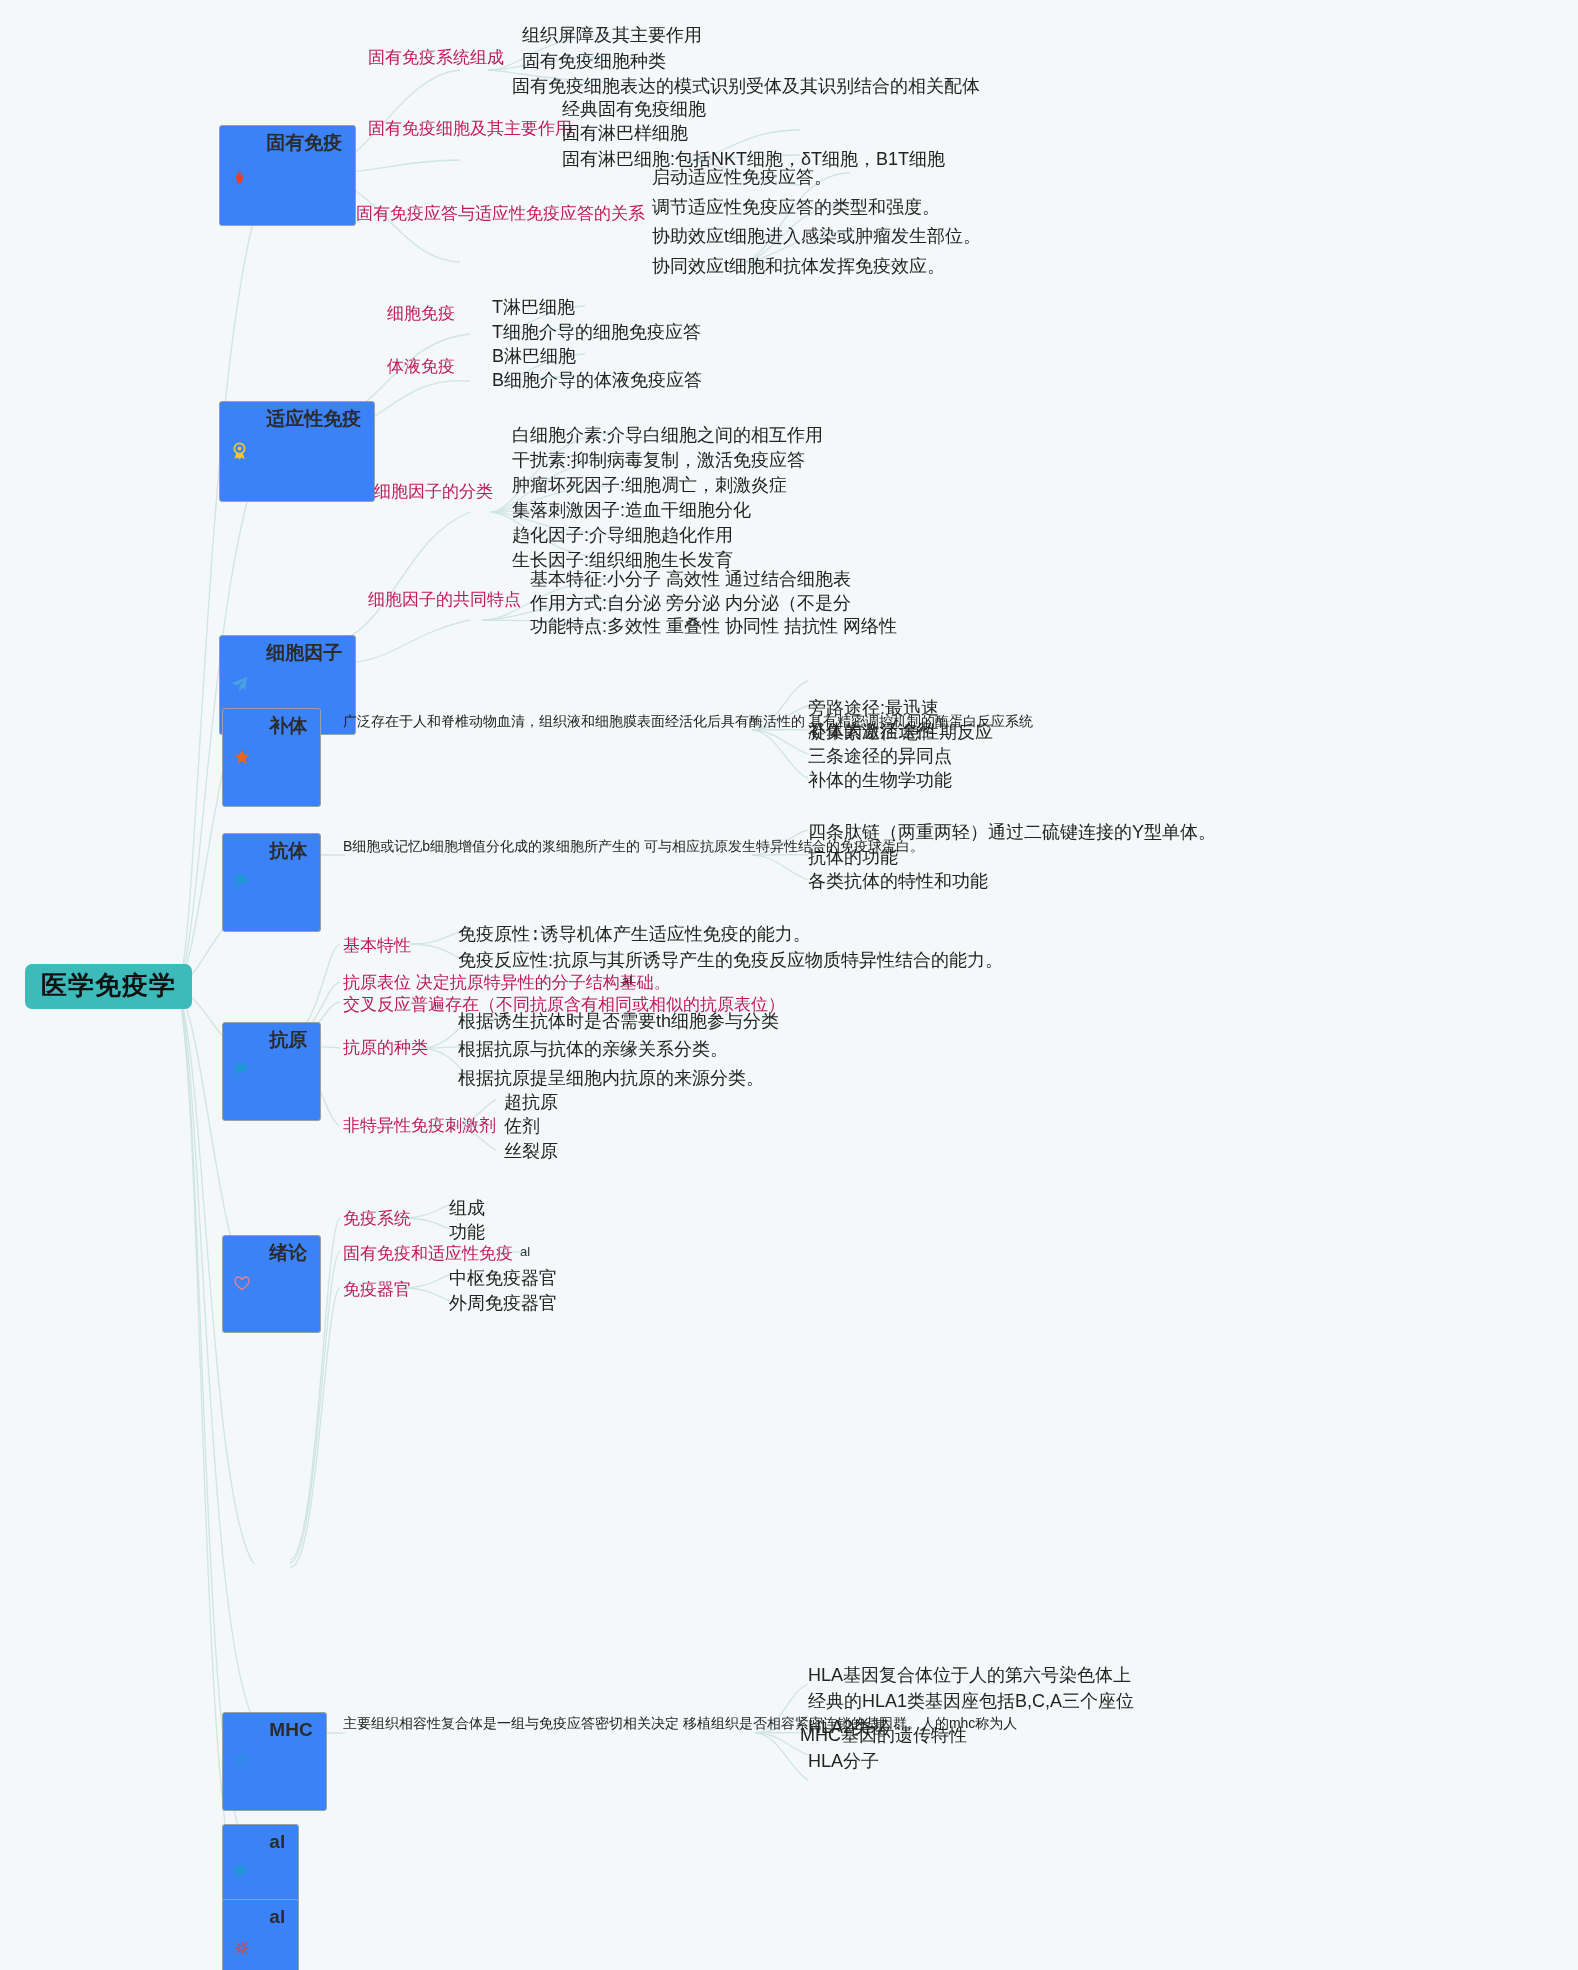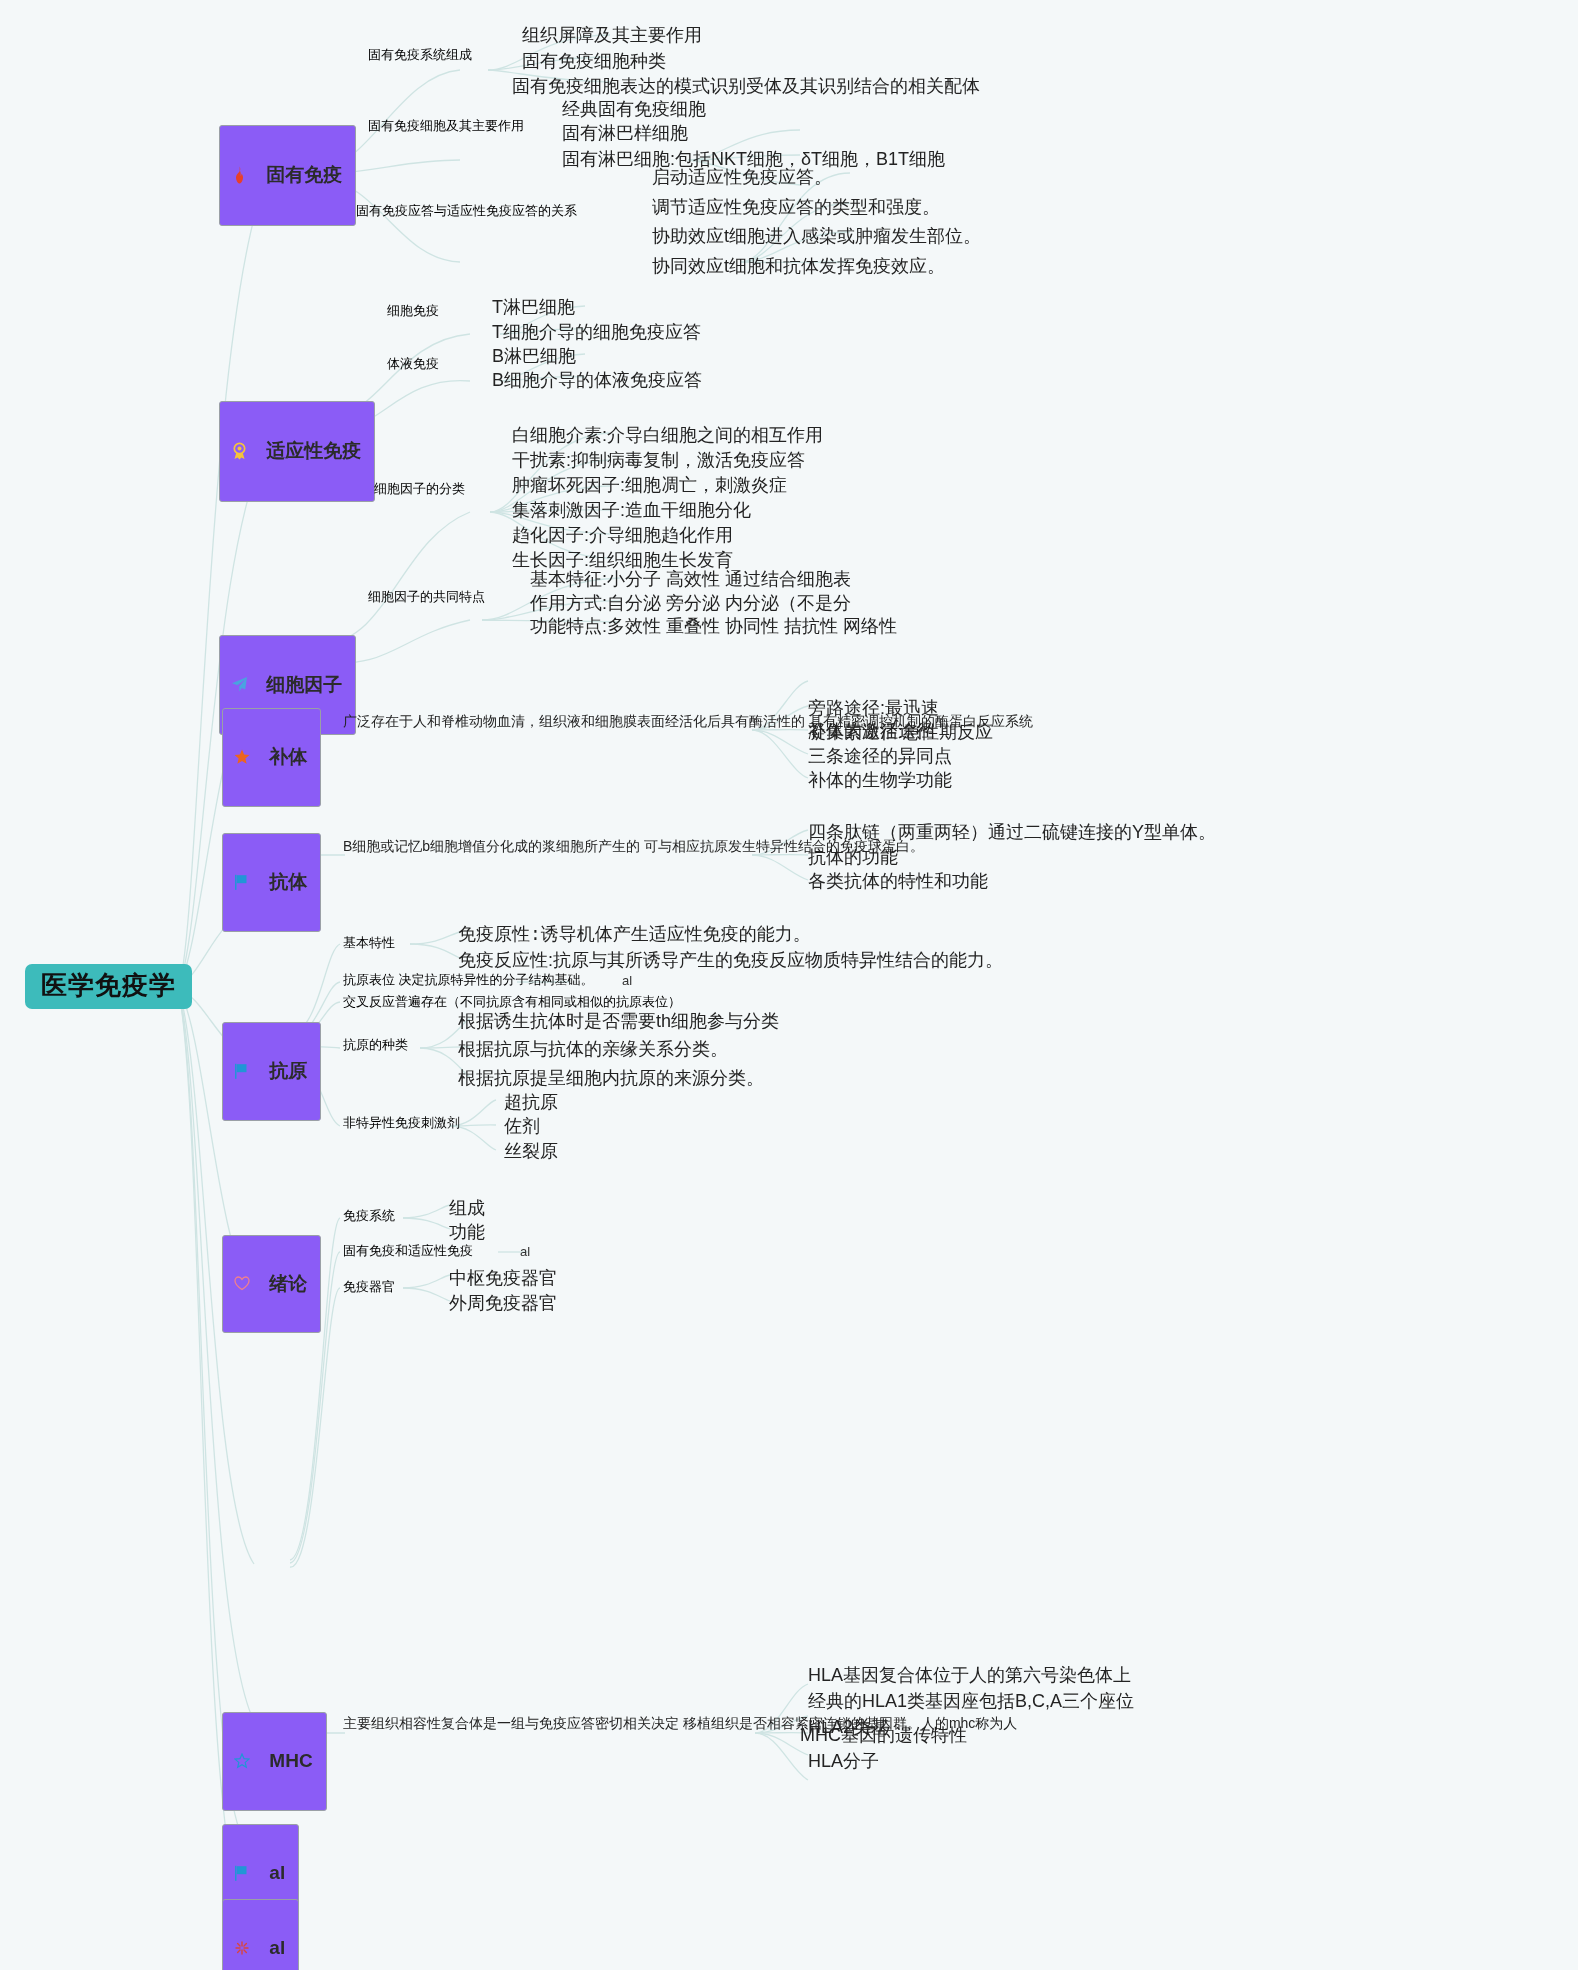--- a/index.html
+++ b/index.html
@@ -24,37 +24,37 @@
     font-size:26px;
     font-weight:700;
     padding:7px 16px 9px 16px;
     border-radius:7px;
     letter-spacing:1px;
     line-height:1.1;
   }
   
   .topic{
     border:1.5px solid #9aa0a6;
-    background:#8b5cf6;
+    background:#3b82f6;
     border-radius:3px;
     font-size:19px;
     font-weight:700;
     padding:6px 13px 7px 11px;
     line-height:1.15;
     display:flex;
-    align-items:center;
+    align-items:flex-start;
     gap:7px;
   }
   .topic .ico{font-size:17px;line-height:1;display:inline-block;}
   .topic .ico svg{display:block;}
   
   .sub{
-    font-size:13px;
+    font-size:17px;
     line-height:1.45;
-    color:#000000;
+    color:#be185d;
   }
   
   .leaf{
     font-size:18px;
     line-height:1.45;
     color:#232323;
   }
   .desc{
     font-size:14px;
     line-height:1.55;

